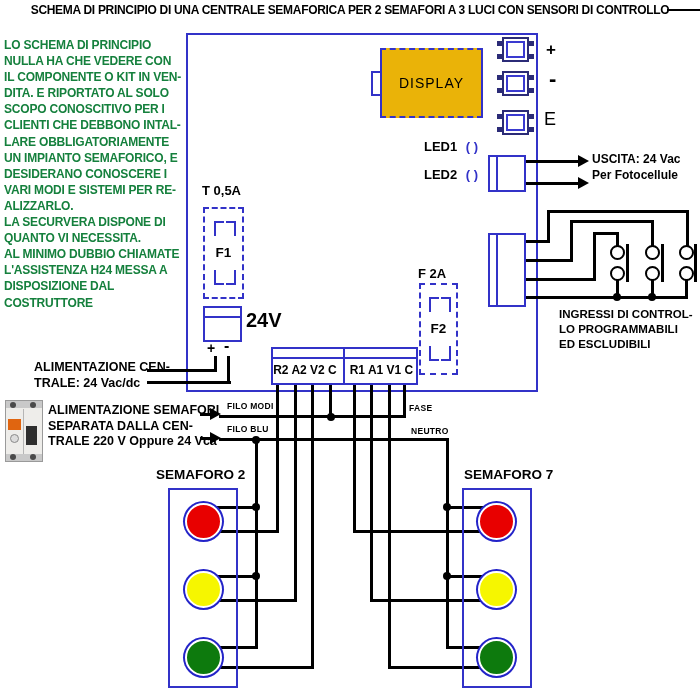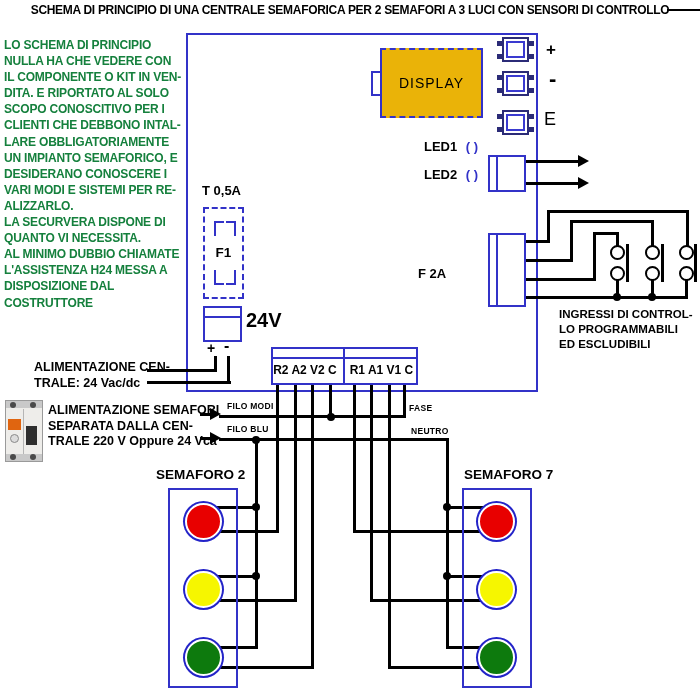--- a/index.html
+++ b/index.html
@@ -99,20 +99,22 @@
     <span class="b" style="color:#3232c8;margin-left:5px;">( )</span>
   </div>
 
   <div class="bluebox" style="left:488px;top:155px;width:38px;height:37px;background:#fff;">
       <div class="vline-in"></div>
     </div>
   <div class="hw" style="left:526px;top:160px;width:54px;height:3px;"></div>
   <div class="ah" style="left:578px;top:155px;"></div>
   <div class="hw" style="left:526px;top:182px;width:54px;height:3px;"></div>
   <div class="ah" style="left:578px;top:177px;"></div>
+  <div class="abs b pre" style="left:592px;top:152px;font-size:12px;line-height:15.5px;">USCITA: 24 Vac
+Per Fotocellule</div>
 
   <div class="bluebox" style="left:488px;top:233px;width:38px;height:74px;background:#fff;">
       <div class="vline-in"></div>
     </div>
   <div class="hw" style="left:526px;top:240px;width:24px;height:3px;"></div>
   <div class="vw" style="left:547px;top:210px;width:3px;height:33px;"></div>
   <div class="hw" style="left:547px;top:210px;width:142px;height:3px;"></div>
   <div class="vw" style="left:686px;top:210px;width:3px;height:37px;"></div>
   <div class="hw" style="left:526px;top:259px;width:47px;height:3px;"></div>
   <div class="vw" style="left:570px;top:220px;width:3px;height:42px;"></div>
@@ -145,20 +147,27 @@
   <div class="abs b" style="left:202px;top:183px;font-size:13px;">T 0,5A</div>
   <div class="dashbox" style="left:203px;top:207px;width:41px;height:92px;">
     <div class="clip ctl" style="left:9px;top:12px;"></div>
       <div class="clip ctr" style="left:21px;top:12px;"></div>
     <div class="clip cbl" style="left:9px;top:61px;"></div>
       <div class="clip cbr" style="left:21px;top:61px;"></div>
     <div class="abs b" style="left:0;top:36px;width:100%;text-align:center;font-size:13.5px;">F1</div>
   </div>
 
   <div class="abs b" style="left:418px;top:266px;font-size:13px;">F 2A</div>
+  <div class="dashbox" style="left:419px;top:283px;width:39px;height:92px;">
+    <div class="clip ctl" style="left:8px;top:12px;"></div>
+      <div class="clip ctr" style="left:20px;top:12px;"></div>
+    <div class="clip cbl" style="left:8px;top:61px;"></div>
+      <div class="clip cbr" style="left:20px;top:61px;"></div>
+    <div class="abs b" style="left:0;top:36px;width:100%;text-align:center;font-size:13.5px;">F2</div>
+  </div>
 
   <div class="bluebox" style="left:203px;top:306px;width:39px;height:36px;background:#fff;">
     <div class="abs" style="left:0;top:8px;width:100%;height:2px;background:#3232c8;"></div>
   </div>
   <div class="abs b" style="left:246px;top:309px;font-size:20px;">24V</div>
   <div class="abs b" style="left:207px;top:340px;font-size:14px;">+</div>
   <div class="abs b" style="left:224px;top:337px;font-size:16px;">-</div>
 
   <div class="vw" style="left:214px;top:356px;width:3px;height:16px;"></div>
   <div class="hw" style="left:147px;top:369px;width:70px;height:3px;"></div>

